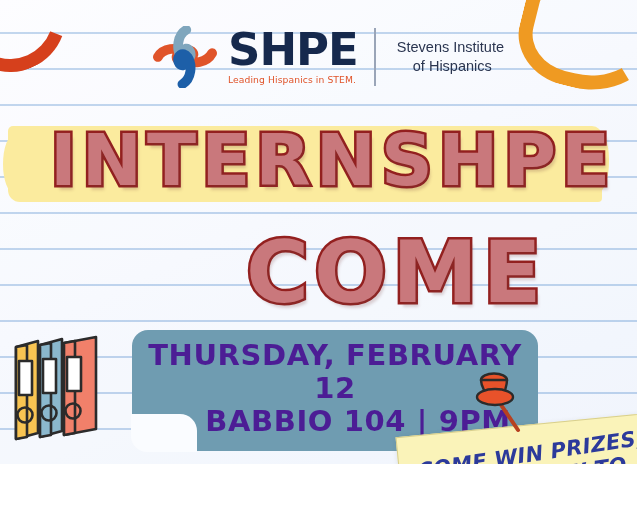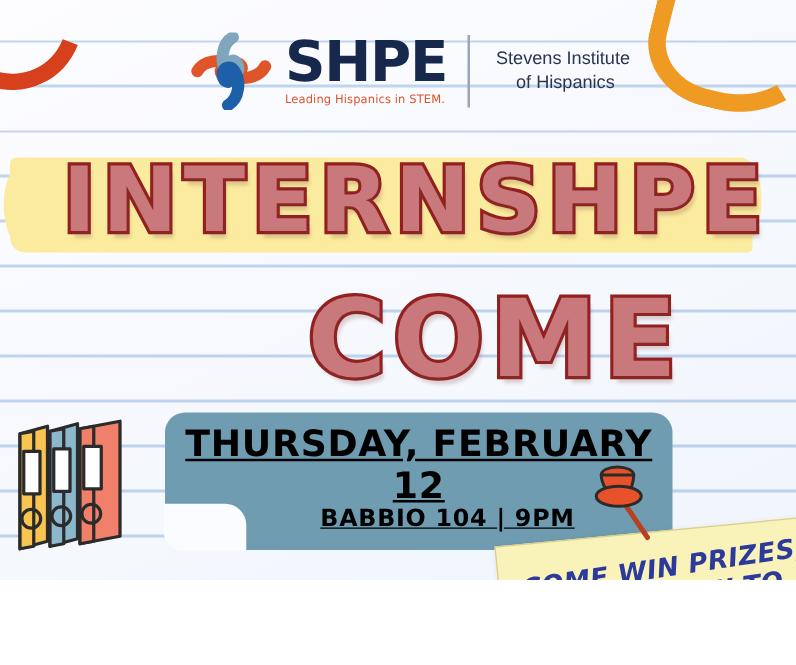--- a/index.html
+++ b/index.html
@@ -170,27 +170,26 @@
     left: -1px; bottom: -1px;
     width: 66px; height: 38px;
     background: #fafcff;
     border-radius: 0 17px 0 16px;
   }
   .banner-line {
     position: relative;
     z-index: 2;
     font-family: "DejaVu Sans", sans-serif;
     font-weight: bold;
-    color: #000000;
+    color: #4c1d95;
     letter-spacing: .6px;
     line-height: 1.14;
-    text-decoration: underline;
   }
   #banner-line-1 { font-size: 29px; }
-  #banner-line-2 { font-size: 19px; padding-left: 46px; }
+  #banner-line-2 { font-size: 29px; padding-left: 46px; }
 
   
   #pushpin { position: absolute; left: 466px; top: 366px; width: 72px; height: 74px; z-index: 6; }
 
   
   #sticky-note {
     position: absolute;
     left: 402px; top: 424px;
     width: 268px; height: 146px;
     background: #faf3b9;

